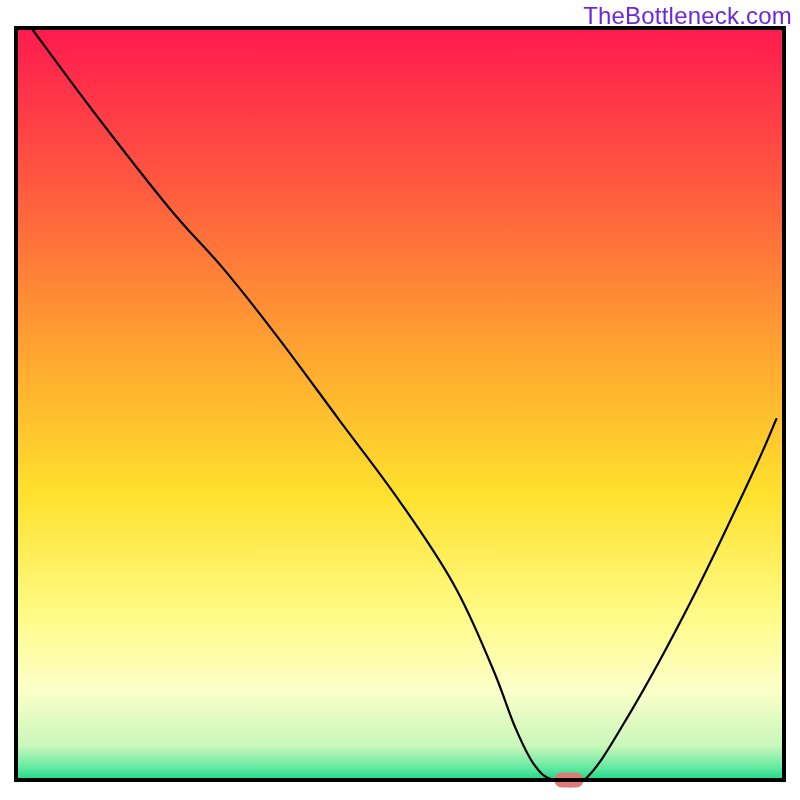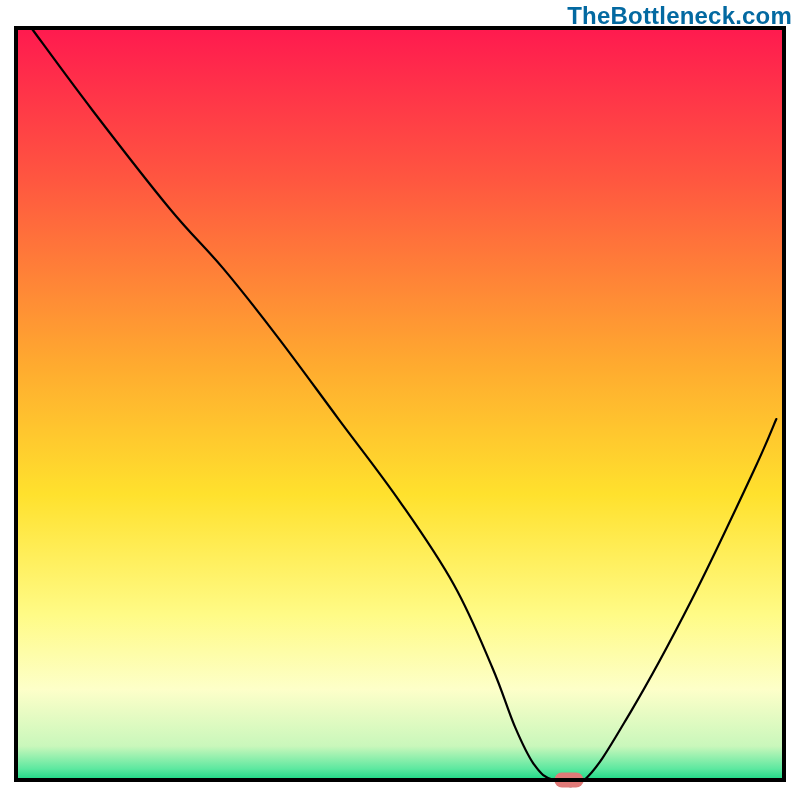--- a/index.html
+++ b/index.html
@@ -14,22 +14,22 @@
     position: relative;
     width: 800px;
     height: 800px;
   }
   .watermark {
     position: absolute;
     top: 2px;
     right: 8px;
     font-family: Arial, Helvetica, sans-serif;
     font-size: 24px;
-    font-weight: 700;
-    color: #0369a1;
+    font-weight: 400;
+    color: #6d28d9;
     letter-spacing: 0.2px;
     z-index: 10;
   }
   svg {
     position: absolute;
     top: 0;
     left: 0;
   }
   .marker {
     fill: #e07a78;

